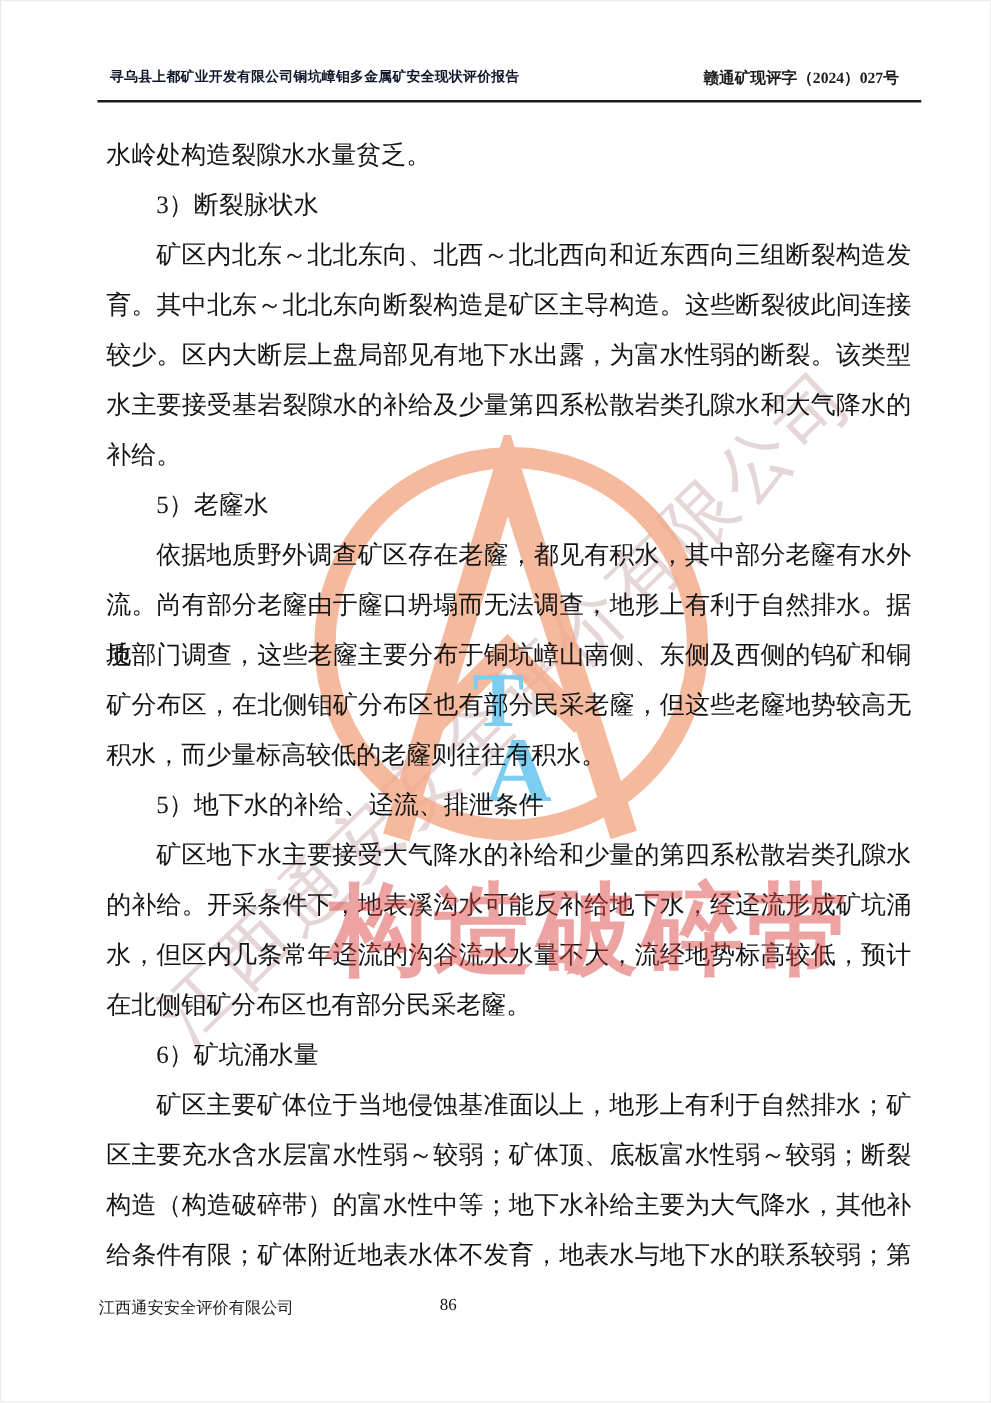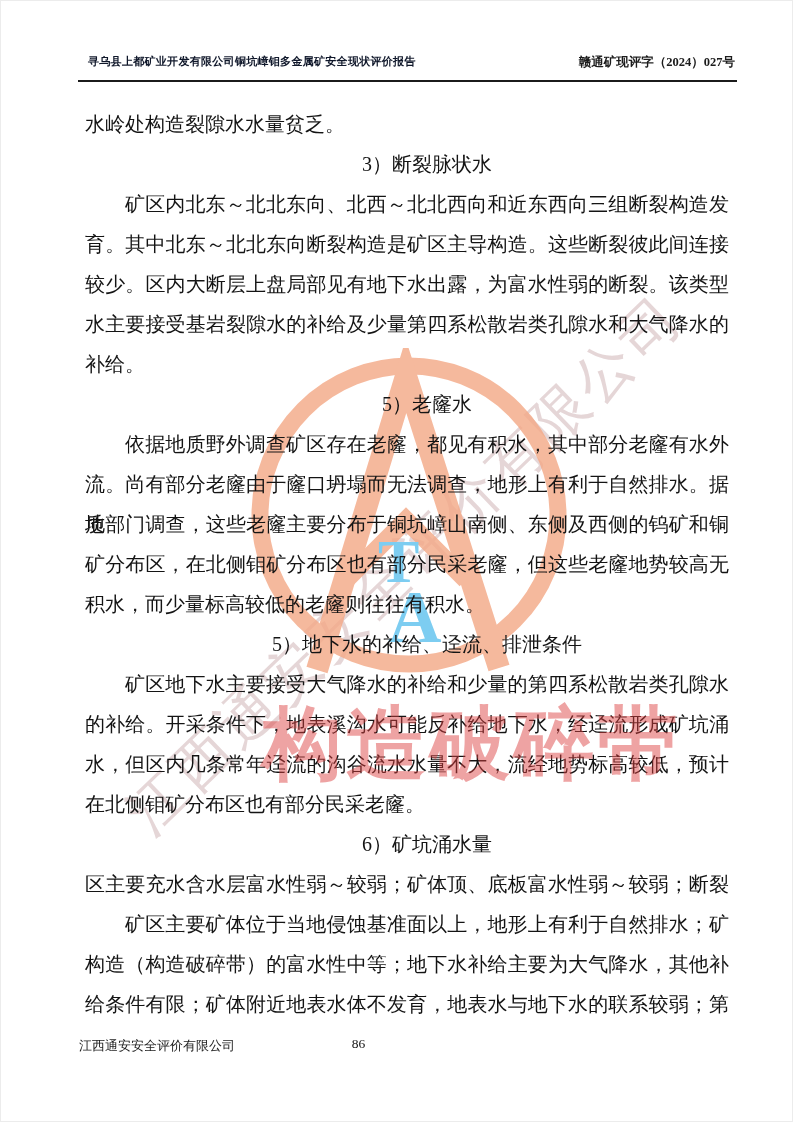--- a/index.html
+++ b/index.html
@@ -16,41 +16,41 @@
     box-shadow: inset 0 0 0 1px #ececec;
   }
 
   
   .header-left {
     position:absolute; left:88px; top:54px;
     font-size:11px; font-weight:bold; color:#0f172a;
     letter-spacing:0.3px; white-space:nowrap; z-index:5;
   }
   .header-right {
-    position:absolute; right:58px; top:54px;
+    position:absolute; right:74px; top:54px;
     font-size:12.5px; font-weight:bold; color:#1c1c1c;
     white-space:nowrap; z-index:5;
   }
   .header-rule {
     position:absolute; left:78px; right:56px; top:80px;
     height:2px; background:#1b1b1b; z-index:5;
   }
 
   
   .body-text {
     position:absolute; left:85px; top:104px; width:644px; z-index:5;
   }
   .body-line {
     height:40px; line-height:40px;
     font-size:20px; color:#141414;
     text-align:left;
     box-sizing:border-box;
     font-family:Liberation Serif, serif;
   }
-  .body-line.indent { padding-left:40px;text-align:center; }
+  .body-line.indent { padding-left:40px; }
   .body-line.fill {
     text-align:justify;
     text-align-last:justify;
     text-justify:inter-character;
   }
 
   
   .wm-diag {
     position:absolute; left:405px; top:565px;
     transform:translate(-50%,-50%) rotate(-44deg);
@@ -142,23 +142,23 @@
       <div class="body-line indent fill">矿区地下水主要接受大气降水的补给和少量的第四系松散岩类孔隙水</div>
 
       <div class="body-line fill">的补给。开采条件下，地表溪沟水可能反补给地下水，经迳流形成矿坑涌</div>
 
       <div class="body-line fill">水，但区内几条常年迳流的沟谷流水水量不大，流经地势标高较低，预计</div>
 
       <div class="body-line">在北侧钼矿分布区也有部分民采老窿。</div>
 
       <div class="body-line indent">6）矿坑涌水量</div>
 
+      <div class="body-line indent fill">矿区主要矿体位于当地侵蚀基准面以上，地形上有利于自然排水；矿</div>
+
       <div class="body-line fill">区主要充水含水层富水性弱～较弱；矿体顶、底板富水性弱～较弱；断裂</div>
-
-      <div class="body-line indent fill">矿区主要矿体位于当地侵蚀基准面以上，地形上有利于自然排水；矿</div>
 
       <div class="body-line fill">构造（构造破碎带）的富水性中等；地下水补给主要为大气降水，其他补</div>
 
       <div class="body-line fill">给条件有限；矿体附近地表水体不发育，地表水与地下水的联系较弱；第</div>
     </div>
 
   <div class="wm-red">构造破碎带</div>
 
   <div class="footer-company">江西通安安全评价有限公司</div>
   <div class="page-number">86</div>

